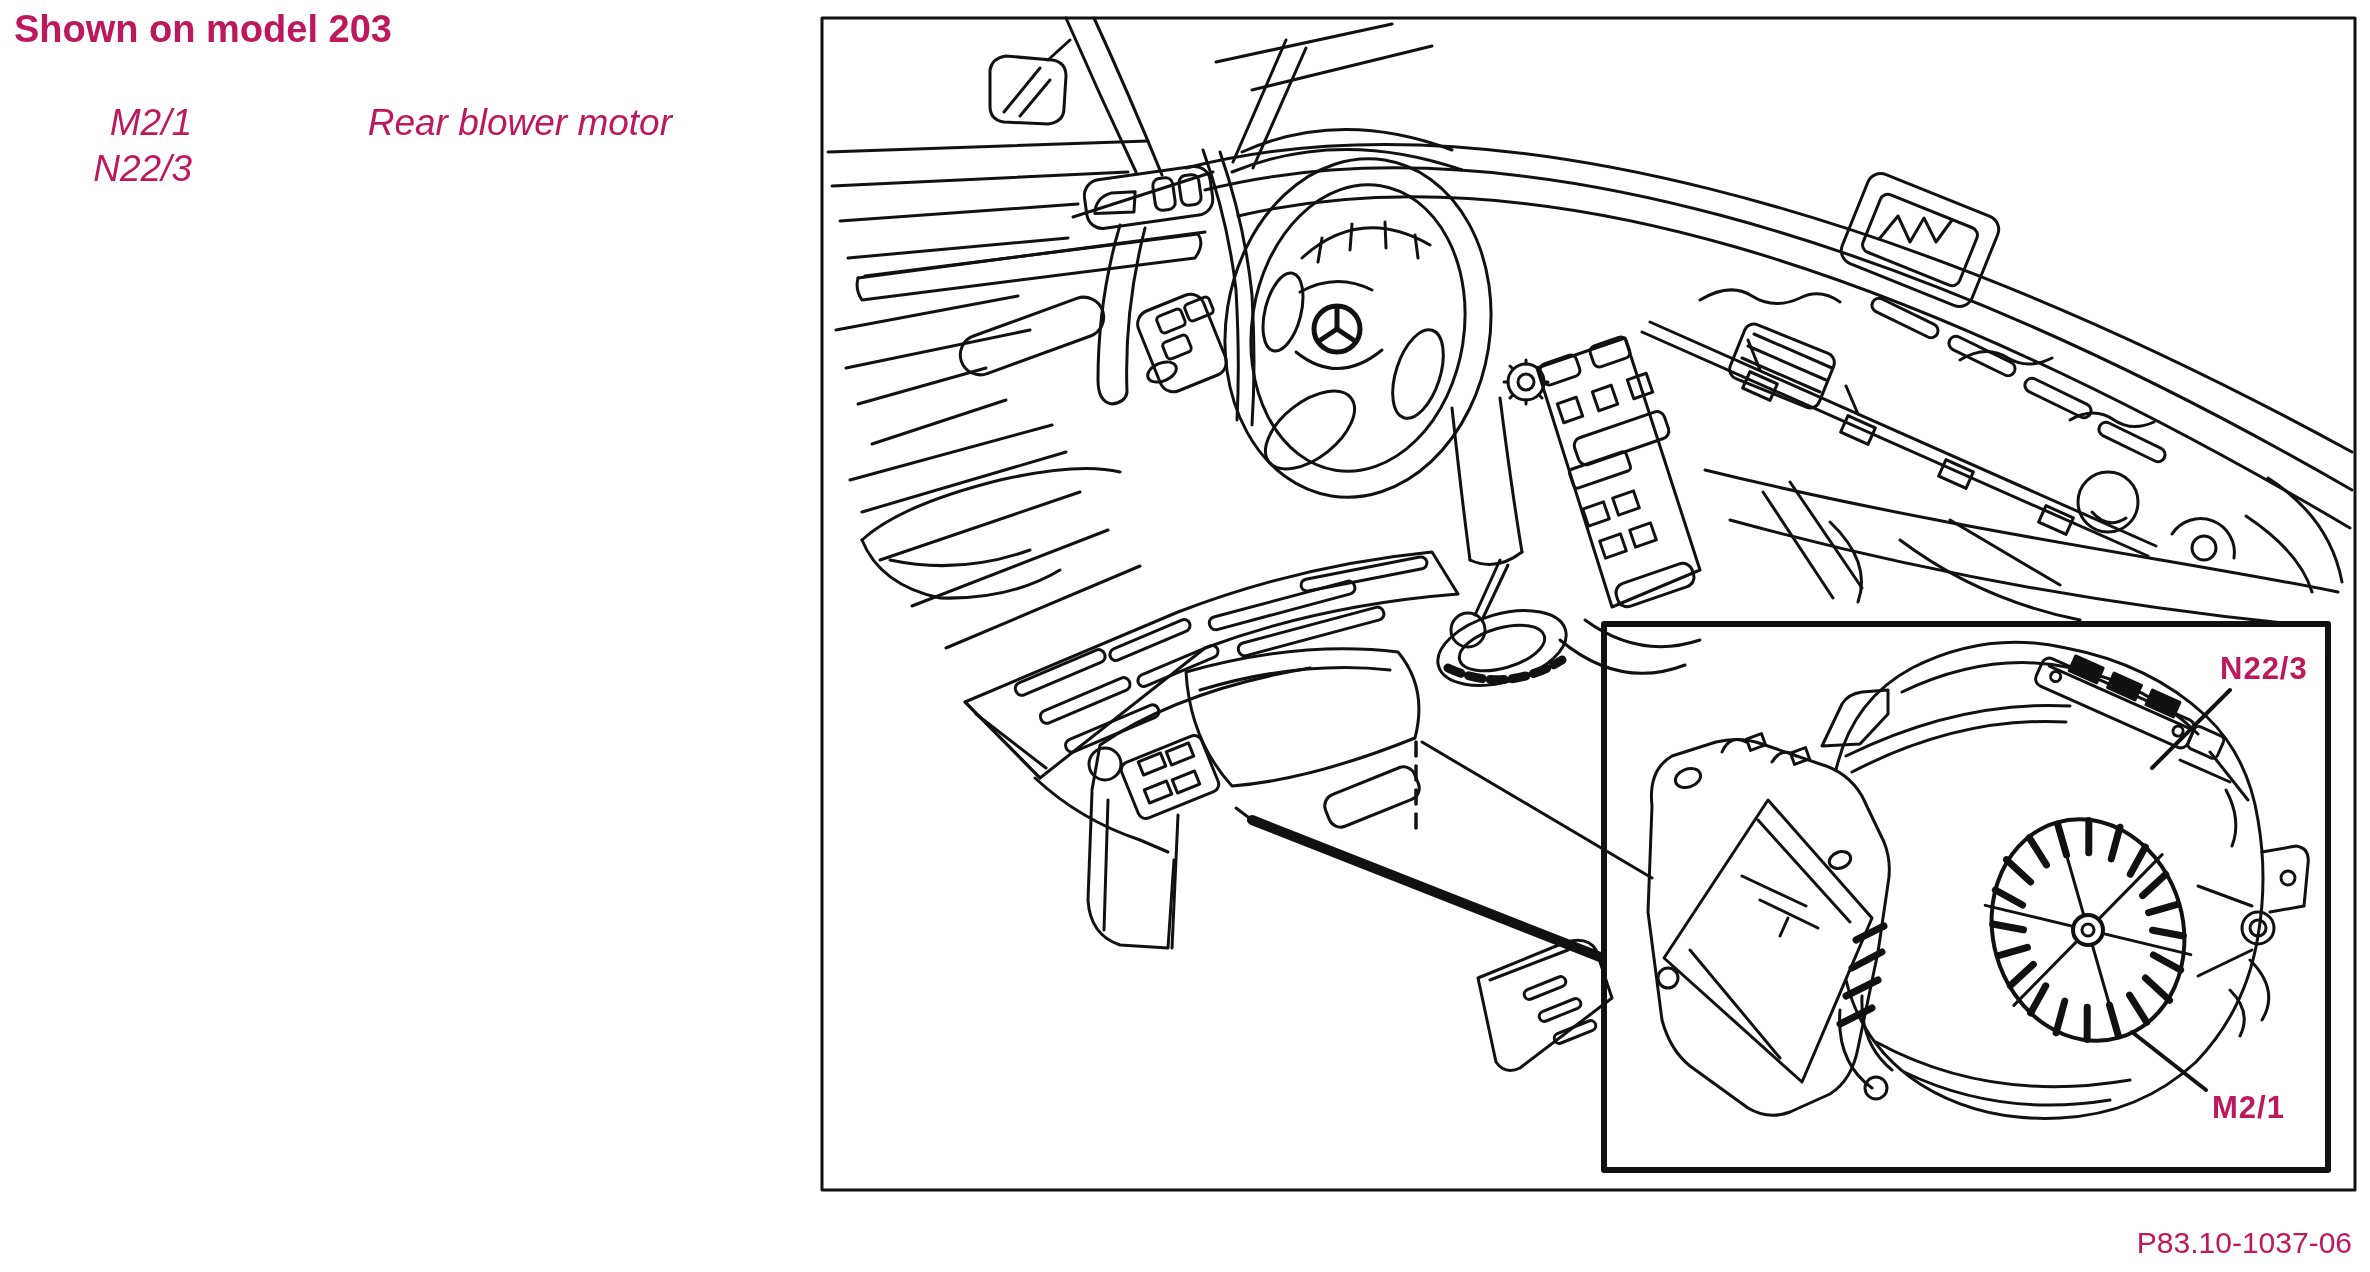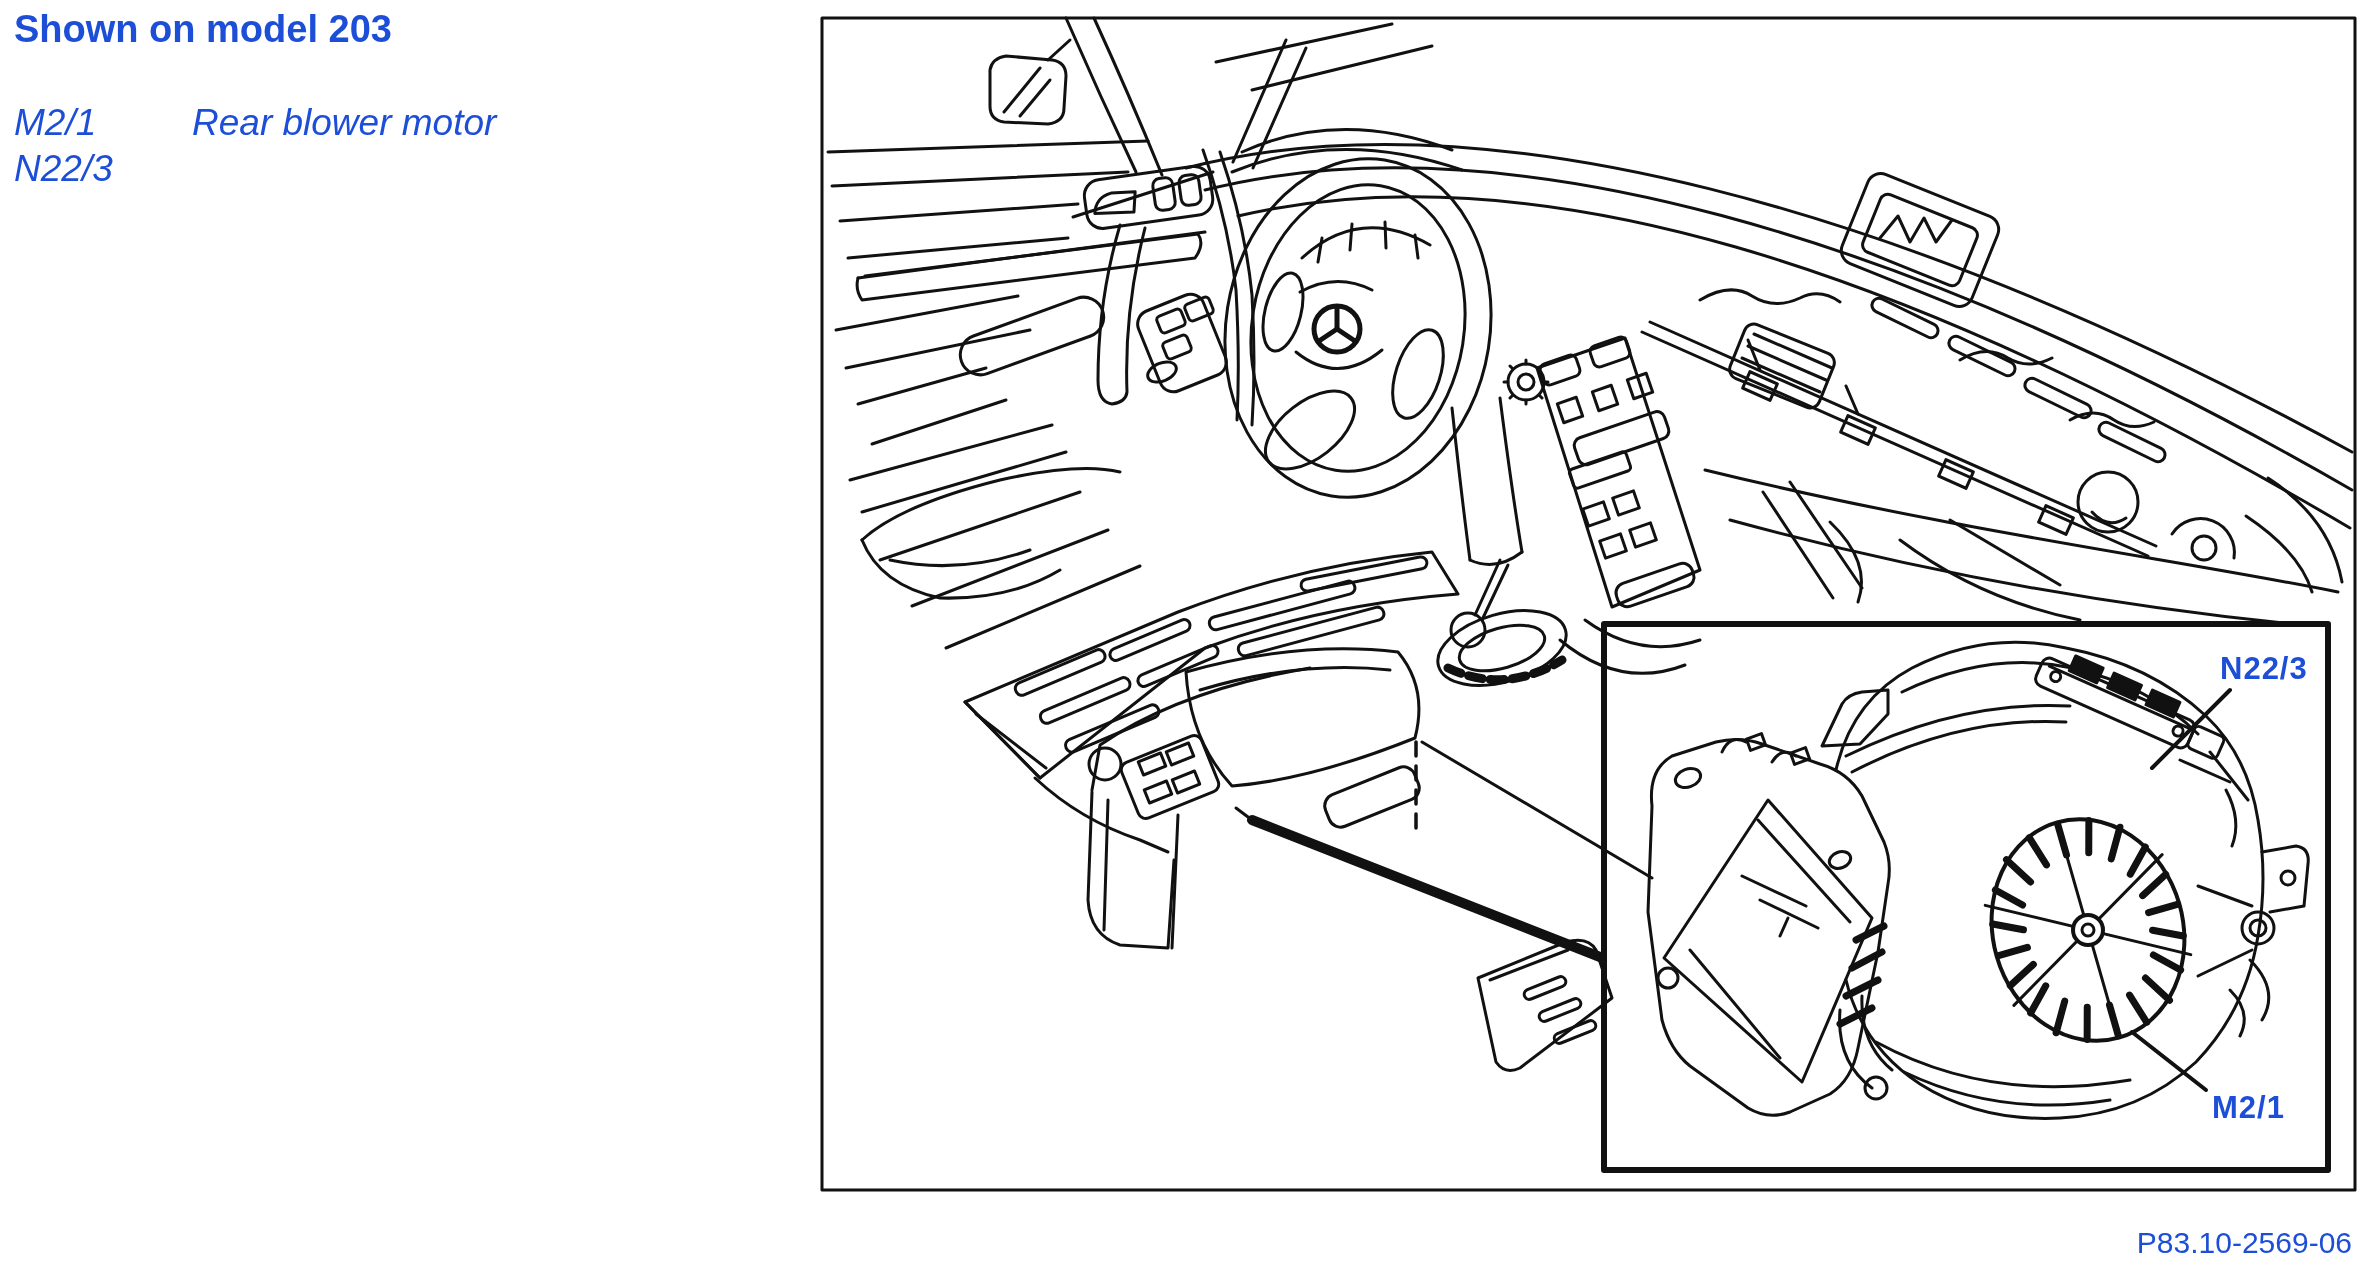--- a/index.html
+++ b/index.html
@@ -1,17 +1,17 @@
 <!DOCTYPE html>
 <html><head>
 <meta charset="utf-8">
 <style>
   html,body{margin:0;padding:0;background:#fff;}
   #page{position:relative;width:2370px;height:1272px;background:#fff;overflow:hidden;
-        font-family:"Liberation Sans","DejaVu Sans",sans-serif;color:#1d4ed8;}
+        font-family:"Liberation Sans","DejaVu Sans",sans-serif;color:#be185d;text-align:right;}
   #art{position:absolute;left:0;top:0;width:2370px;height:1272px;}
   .title{position:absolute;left:14px;top:8px;font-size:38px;font-weight:bold;white-space:nowrap;}
   .legend{position:absolute;left:14px;top:100px;font-size:37px;font-style:italic;line-height:46px;}
   .legend-row{display:flex;}
   .legend-code{width:178px;flex:0 0 178px;}
   .legend-desc{width:480px;}
   .caption{position:absolute;right:18px;top:1226px;font-size:30px;white-space:nowrap;}
   .callout{position:absolute;font-size:31px;font-weight:bold;white-space:nowrap;letter-spacing:1px;}
   .co-n223{left:2220px;top:651px;}
   .co-m21{left:2212px;top:1090px;}
@@ -337,14 +337,14 @@
       <span class="legend-desc">Rear blower motor</span>
     </div>
     <div class="legend-row">
       <span class="legend-code">N22/3</span>
     </div>
   </div>
 
   <div class="callout co-n223">N22/3</div>
   <div class="callout co-m21">M2/1</div>
 
-  <div class="caption">P83.10-2569-06</div>
+  <div class="caption">P83.10-1037-06</div>
 </div>
 
 </body></html>

